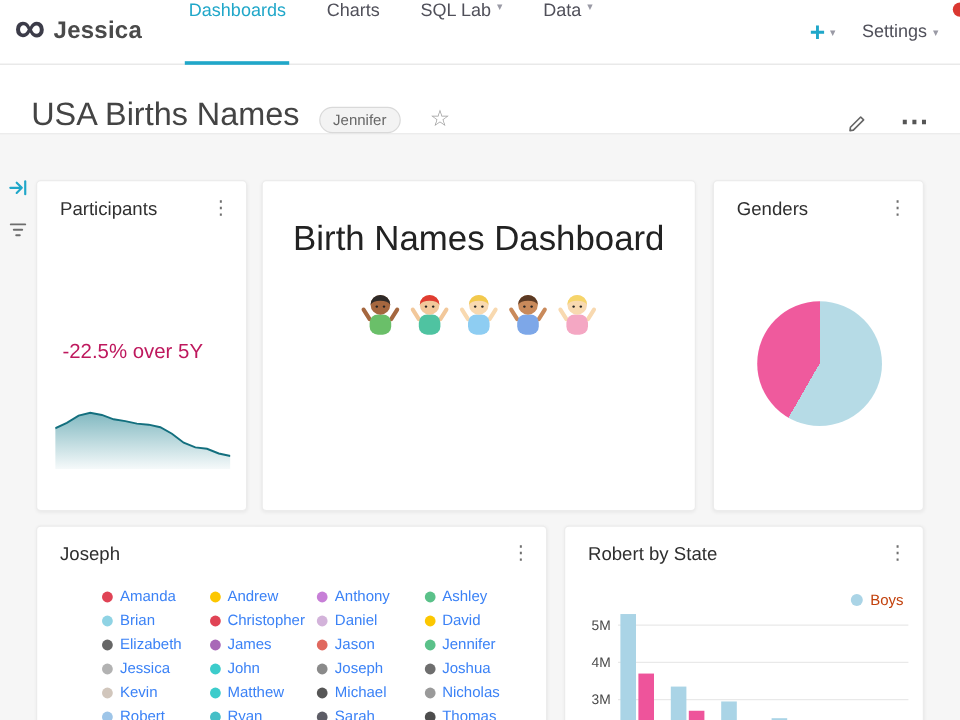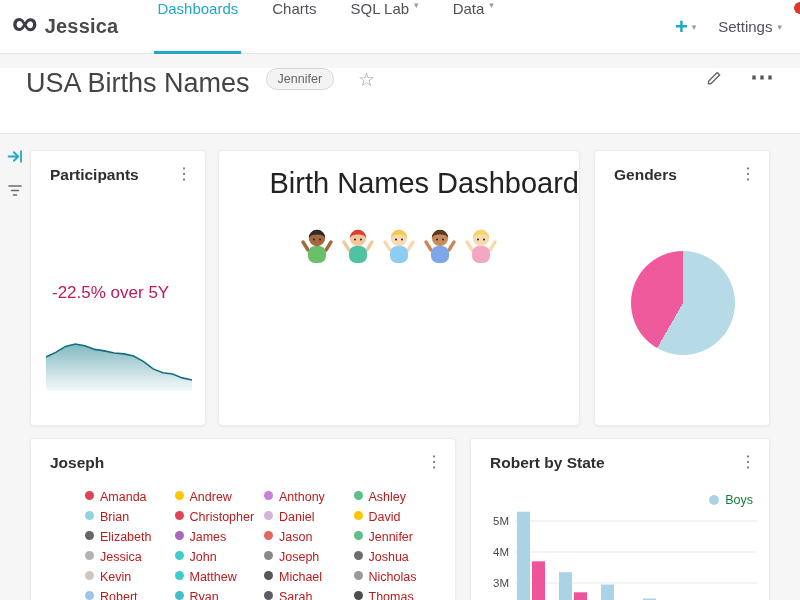--- a/index.html
+++ b/index.html
@@ -16,58 +16,58 @@
   .nav-item.active{color:#20a7c9;}
   .nav-item.active::after{content:"";position:absolute;left:14px;right:14px;bottom:-1px;height:3px;background:#20a7c9;}
   .caret{font-size:9px;color:#9a9aa5;}
   .nav-right{margin-left:auto;display:flex;align-items:center;padding-right:18px;}
   .plus-btn{display:flex;align-items:center;gap:4px;margin-right:22px;cursor:pointer;}
   .plus{color:#20a7c9;font-size:22px;font-weight:700;line-height:1;}
   .settings{display:flex;align-items:center;gap:5px;font-size:15px;color:#50505a;cursor:pointer;}
   .corner-flag{position:absolute;top:2px;right:0;width:6px;height:12px;background:#da3831;border-radius:6px 0 0 6px;z-index:9;}
 
   
-  .dash-header{position:absolute;top:68px;left:0;right:0;height:66px;background:#fff;border-bottom:1px solid #e8e8e8;display:flex;align-items:flex-start;padding:0 26px;z-index:4;}
+  .dash-header{position:absolute;top:46px;left:0;right:0;height:66px;background:#fff;border-bottom:1px solid #e8e8e8;display:flex;align-items:flex-end;padding:0 26px;z-index:4;}
   .dash-title{font-size:27px;font-weight:400;color:#444;}
   .badge{margin-left:16px;background:#f3f3f3;border:1px solid #d9d9d9;border-radius:12px;padding:3px 11px;font-size:12.5px;color:#666;cursor:pointer;}
   .star{margin-left:24px;font-size:19px;color:#9a9a9a;cursor:pointer;}
   .header-actions{margin-left:auto;display:flex;align-items:center;gap:26px;}
   .edit{cursor:pointer;}
   .edit svg{display:block;}
   .more{font-size:24px;color:#555;font-weight:700;line-height:.5;cursor:pointer;}
 
   
   .rail{position:absolute;left:0;top:148px;width:30px;display:flex;flex-direction:column;align-items:center;gap:14px;}
   .rail-icon{display:block;cursor:pointer;}
 
   
   .card{position:absolute;background:#fff;border:1px solid #ececec;border-radius:4px;box-shadow:0 1px 3px rgba(0,0,0,.05);}
   .card-header{display:flex;justify-content:space-between;align-items:flex-start;padding:15px 13px 0 19px;}
-  .card-title{font-size:15.5px;font-weight:700;color:#2f2f2f;}
+  .card-title{font-size:15.5px;font-weight:400;color:#2f2f2f;}
   .kebab{font-size:16px;color:#707070;cursor:pointer;line-height:1;}
 
   #card-participants{left:30px;top:150px;width:176px;height:276px;}
   .big-number{position:absolute;left:21px;top:76px;font-size:40px;font-weight:500;color:#2b2b2b;letter-spacing:-.5px;}
   .subheader{position:absolute;left:21px;top:132px;font-size:17px;color:#be185d;}
   #sparkline{position:absolute;left:15px;top:188px;}
 
   #card-markdown{left:218px;top:150px;width:362px;height:276px;}
-  .md-heading{margin-top:16px;text-align:right;font-size:29px;font-weight:500;color:#222;}
+  .md-heading{margin-top:32px;text-align:center;font-size:29px;font-weight:500;color:#222;}
   .kids-row{margin-top:26px;display:flex;justify-content:center;gap:5px;}
 
   #card-genders{left:594px;top:150px;width:176px;height:276px;}
   .pie{position:absolute;left:36px;top:100px;width:104px;height:104px;border-radius:50%;cursor:pointer;}
 
   #card-trends{left:30px;top:438px;width:426px;height:240px;}
   .trends-legend{position:absolute;left:54px;right:12px;top:52px;display:grid;grid-template-columns:repeat(4,1fr);row-gap:7px;}
-  .legend-item{display:flex;gap:6px;font-size:12.5px;color:#b91c1c;line-height:13px;cursor:pointer;white-space:nowrap;}
+  .legend-item{display:flex;align-items:center;gap:6px;font-size:12.5px;color:#3b82f6;line-height:13px;cursor:pointer;white-space:nowrap;}
   .legend-item i{width:9px;height:9px;border-radius:50%;flex:none;}
 
   #card-gbs{left:470px;top:438px;width:300px;height:240px;}
-  .gbs-legend{position:absolute;top:54px;right:16px;display:flex;align-items:center;gap:6px;font-size:12.5px;color:#15803d;cursor:pointer;}
+  .gbs-legend{position:absolute;top:54px;right:16px;display:flex;align-items:center;gap:6px;font-size:12.5px;color:#c2410c;cursor:pointer;}
   .gbs-legend i{width:10px;height:10px;border-radius:50%;display:inline-block;}
   #gbs-chart{position:absolute;left:8px;top:68px;}
 </style>
 </head>
 <body>
 
 <div class="navbar">
   <div class="brand">
     <span class="logo">∞</span>
     <span class="brand-name">Jessica</span>

